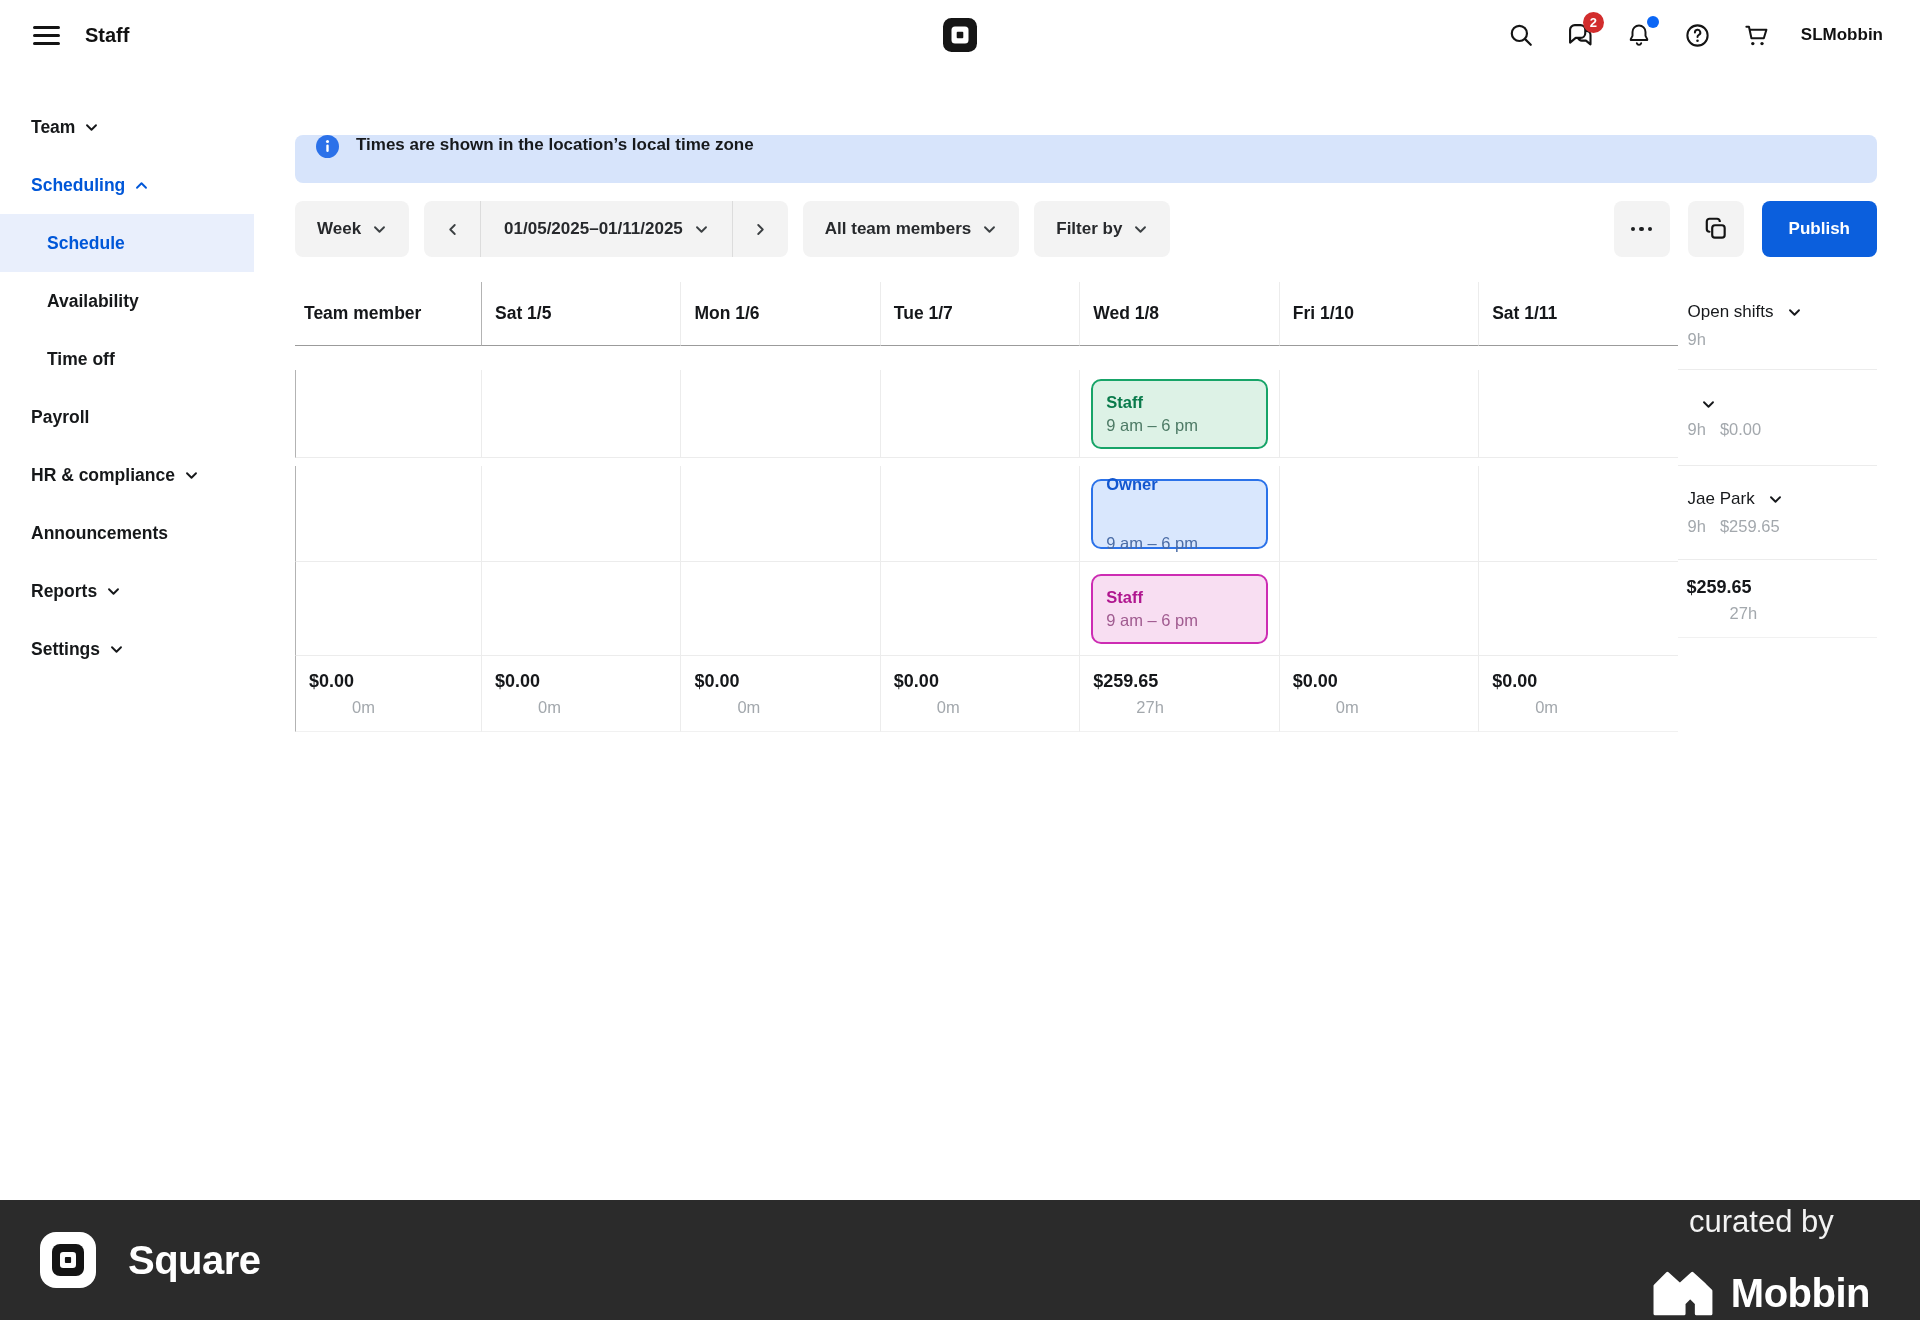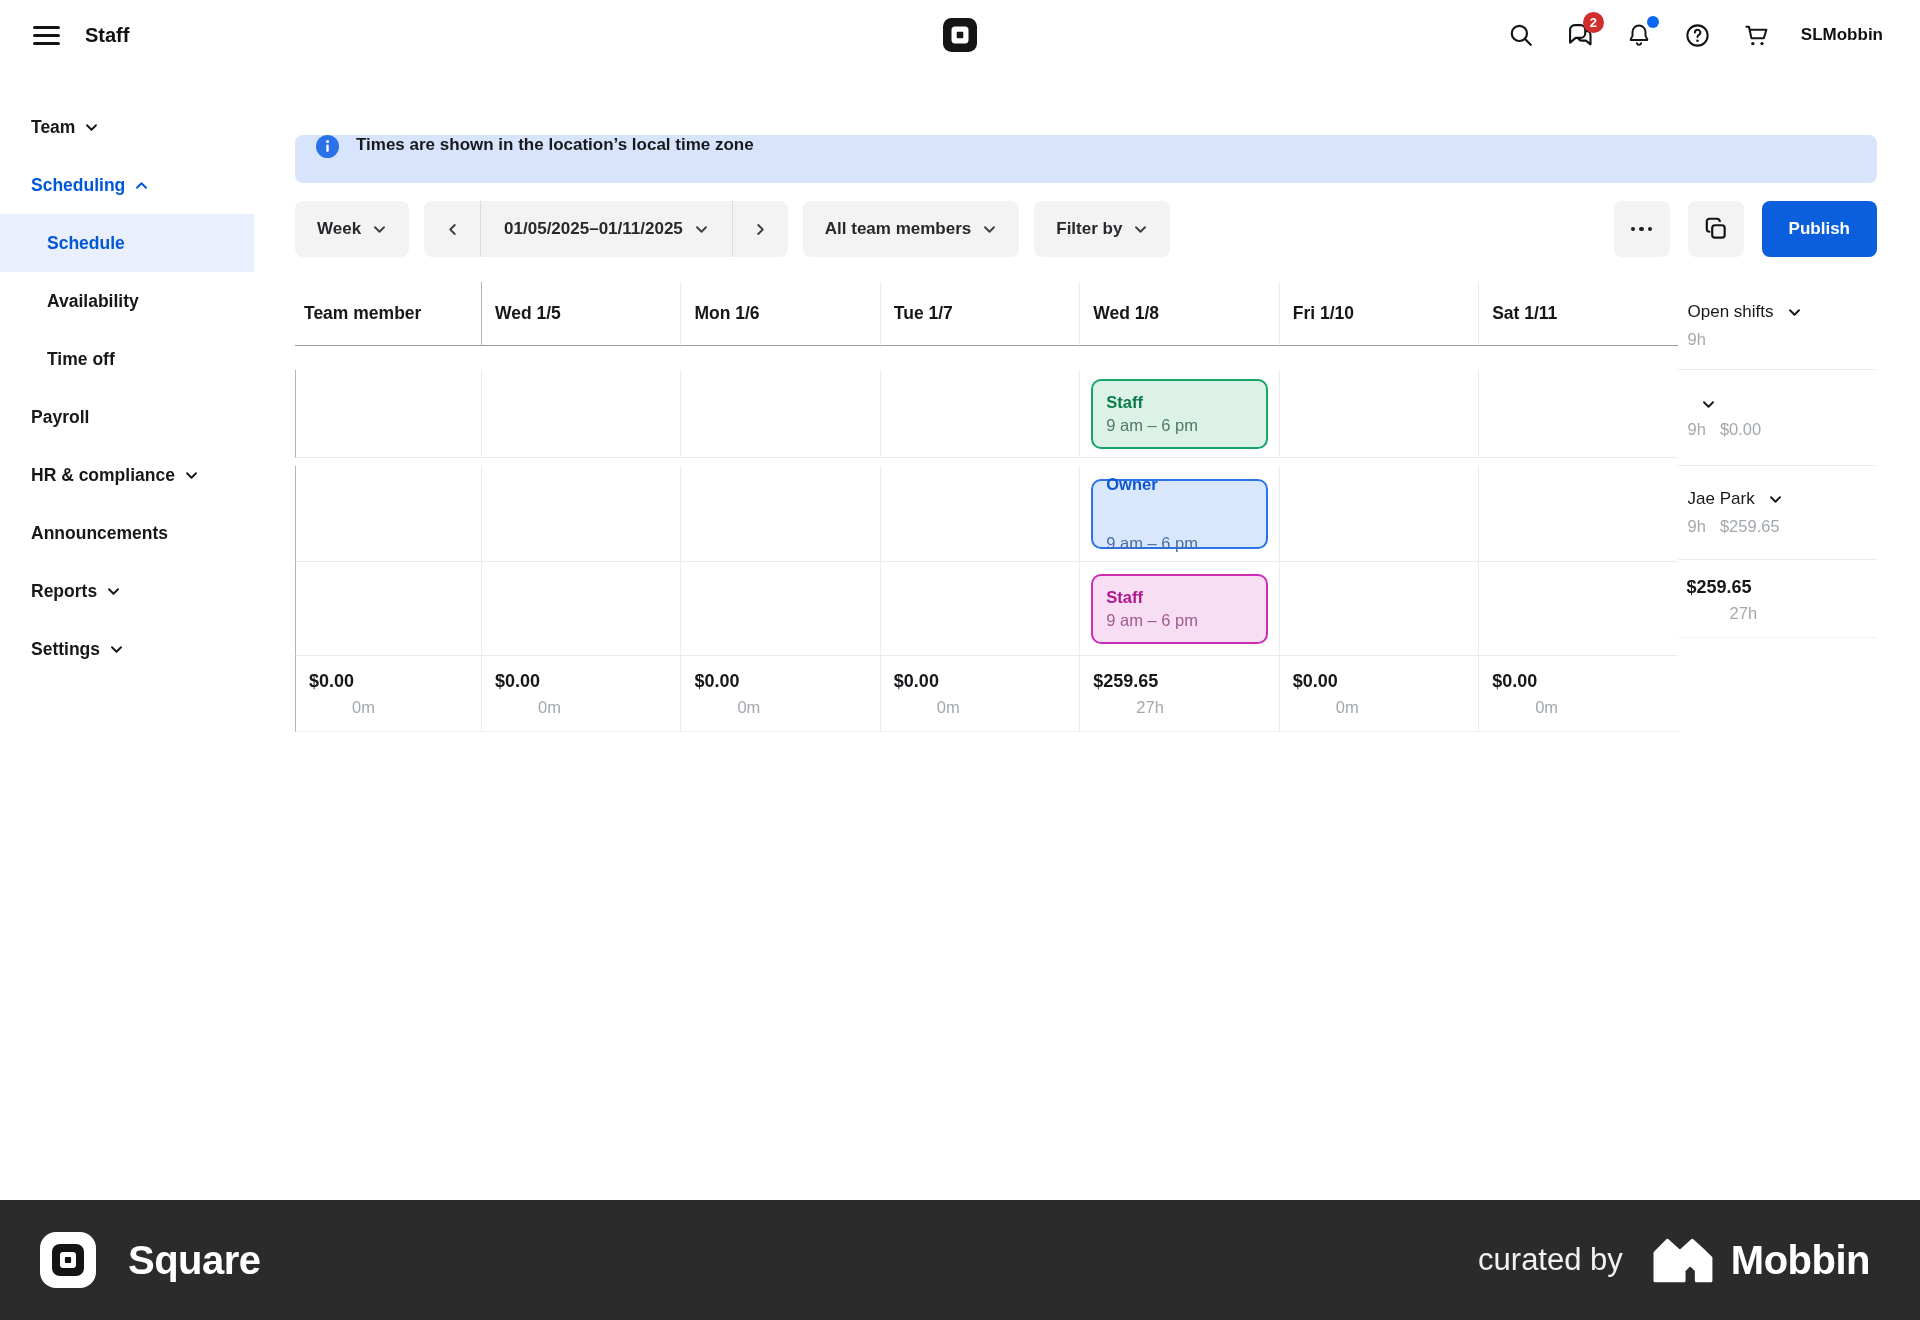--- a/index.html
+++ b/index.html
@@ -95,21 +95,21 @@
   .sum-cell{height:76px;display:flex;flex-direction:column;justify-content:center;padding-left:13px;border-bottom:1px solid #f1f1f1;}
   .sum-cell.member{padding-left:9px;}
   .sum-amount{font-size:18px;font-weight:700;color:#15171a;}
   .sum-duration{margin-top:6px;font-size:16.5px;color:var(--muted);margin-left:43px;}
 
   
   .footer{position:absolute;left:0;bottom:0;width:100%;height:120px;background:#2b2b2b;display:flex;align-items:center;padding:0 50px 0 40px;}
   .footer-left{display:flex;align-items:center;gap:32px;}
   .sq-logo{width:56px;height:56px;background:#fff;border-radius:16px;display:flex;align-items:center;justify-content:center;}
   .brand{color:#fff;font-size:40px;font-weight:600;letter-spacing:-0.5px;}
-  .footer-right{margin-left:auto;display:flex;align-items:center;gap:30px;}
+  .footer-right{margin-left:auto;display:flex;align-items:center;gap:30px;flex-direction:column;}
   .curated{color:#f2f2f2;font-size:31px;font-weight:400;}
   .partner-wrap{display:flex;align-items:center;gap:16px;}
   .partner{color:#fff;font-size:40px;font-weight:700;letter-spacing:-0.5px;}
 </style>
 </head>
 <body>
 
 <svg width="0" height="0" style="position:absolute">
   <defs>
     <g id="chevron">
@@ -289,21 +289,21 @@
             <path d="M15.5 5.5V5a2.5 2.5 0 0 0-2.5-2.5H6A2.5 2.5 0 0 0 3.5 5v7A2.5 2.5 0 0 0 6 14.5h-.5"></path>
           </svg>
         </button>
         <button class="btn publish">Publish</button>
       </div>
     </div>
 
     <div class="table">
 
       <div class="th member">Team member</div>
-      <div class="th colsep major">Wed 1/5</div>
+      <div class="th colsep major">Sat 1/5</div>
       <div class="th colsep">Mon 1/6</div>
       <div class="th colsep">Tue 1/7</div>
       <div class="th colsep">Wed 1/8</div>
       <div class="th colsep">Fri 1/10</div>
       <div class="th colsep">Sat 1/11</div>
 
       <div class="name-cell r1">
         <div class="name-line">
           <span>Open shifts</span>
           <svg class="chev" viewBox="0 0 16 16">

